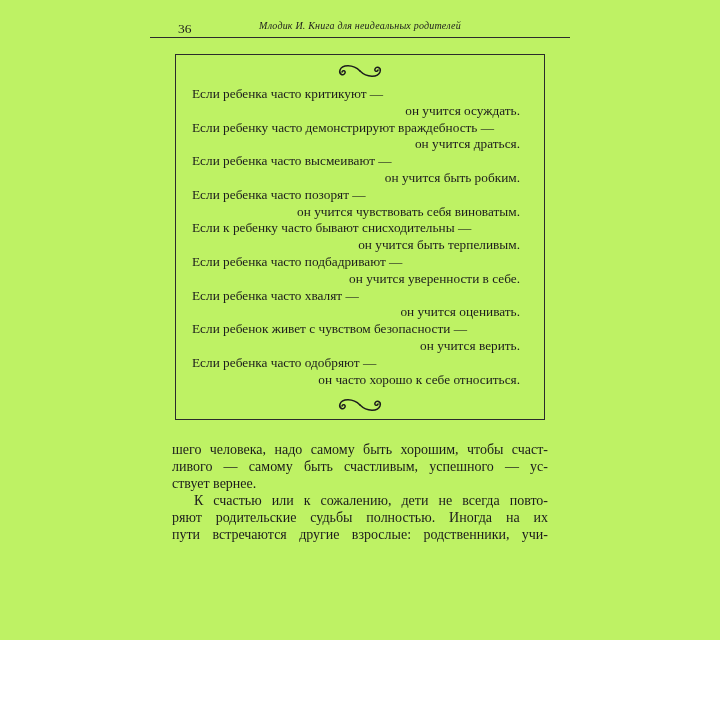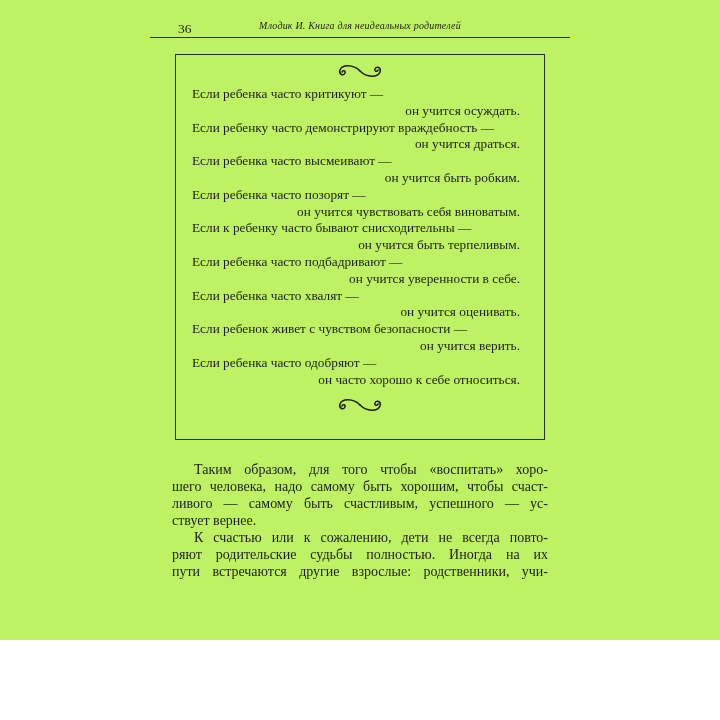--- a/index.html
+++ b/index.html
@@ -34,21 +34,21 @@
     font-style: italic;
     font-size: 10px;
     letter-spacing: 0.2px;
   }
 
   
   .quote-box {
     width: 370px;
     margin: 16px auto 0;
     border: 1.3px solid #2b2b2b;
-    padding: 6px 16px 24px;
+    padding: 6px 16px 4px;
   }
   .flourish { text-align: center; margin: 2px 0 7px; line-height: 0; }
   .flourish.bottom { margin: 9px 0 2px; }
   .flourish svg { display: inline-block; }
   .quote-pair { font-size: 13.3px; line-height: 16.8px; }
   .cond { text-align: left; }
   .res  { text-align: right; padding-right: 8px; }
 
   
   .body-text {
@@ -120,21 +120,20 @@
     <div class="flourish bottom">
       <svg width="54" height="16" viewBox="0 0 54 16" aria-hidden="true">
         <path d="M27 8 C 20 1, 9 1.5, 7 7 C 5.5 11.5, 10.5 13.5, 12 10 C 13 7.6, 9.5 6.8, 9 9" fill="none" stroke="#1c1c1c" stroke-width="1.5" stroke-linecap="round"></path>
         <path d="M27 8 C 34 15, 45 14.5, 47 9 C 48.5 4.5, 43.5 2.5, 42 6 C 41 8.4, 44.5 9.2, 45 7" fill="none" stroke="#1c1c1c" stroke-width="1.5" stroke-linecap="round"></path>
       </svg>
     </div>
   </div>
 
   <div class="body-text">
     <div class="para">
-      <span class="jline indent">Таким образом, для того чтобы «воспитать» хоро-</span>
       <span class="jline">шего человека, надо самому быть хорошим, чтобы счаст-</span>
       <span class="jline">ливого — самому быть счастливым, успешного — ус-</span>
       <span class="jline end">ствует вернее.</span>
     </div>
     <div class="para">
       <span class="jline indent">К счастью или к сожалению, дети не всегда повто-</span>
       <span class="jline">ряют родительские судьбы полностью. Иногда на их</span>
       <span class="jline">пути встречаются другие взрослые: родственники, учи-</span>
     </div>
   </div>

